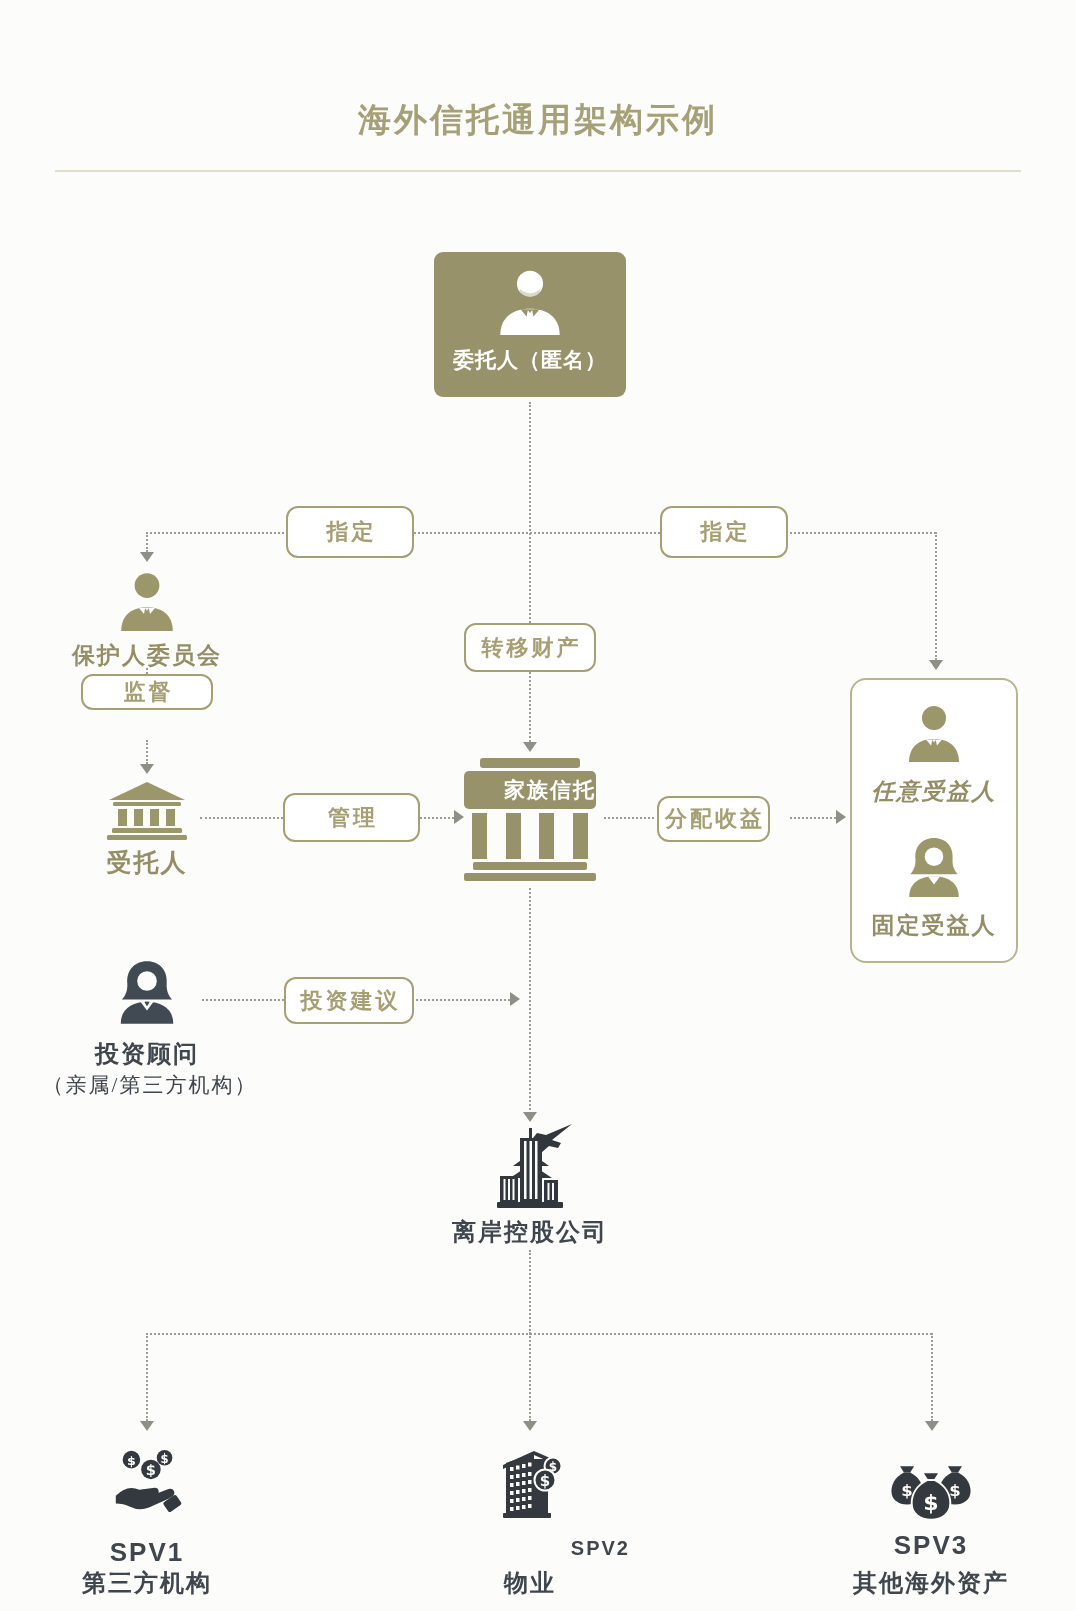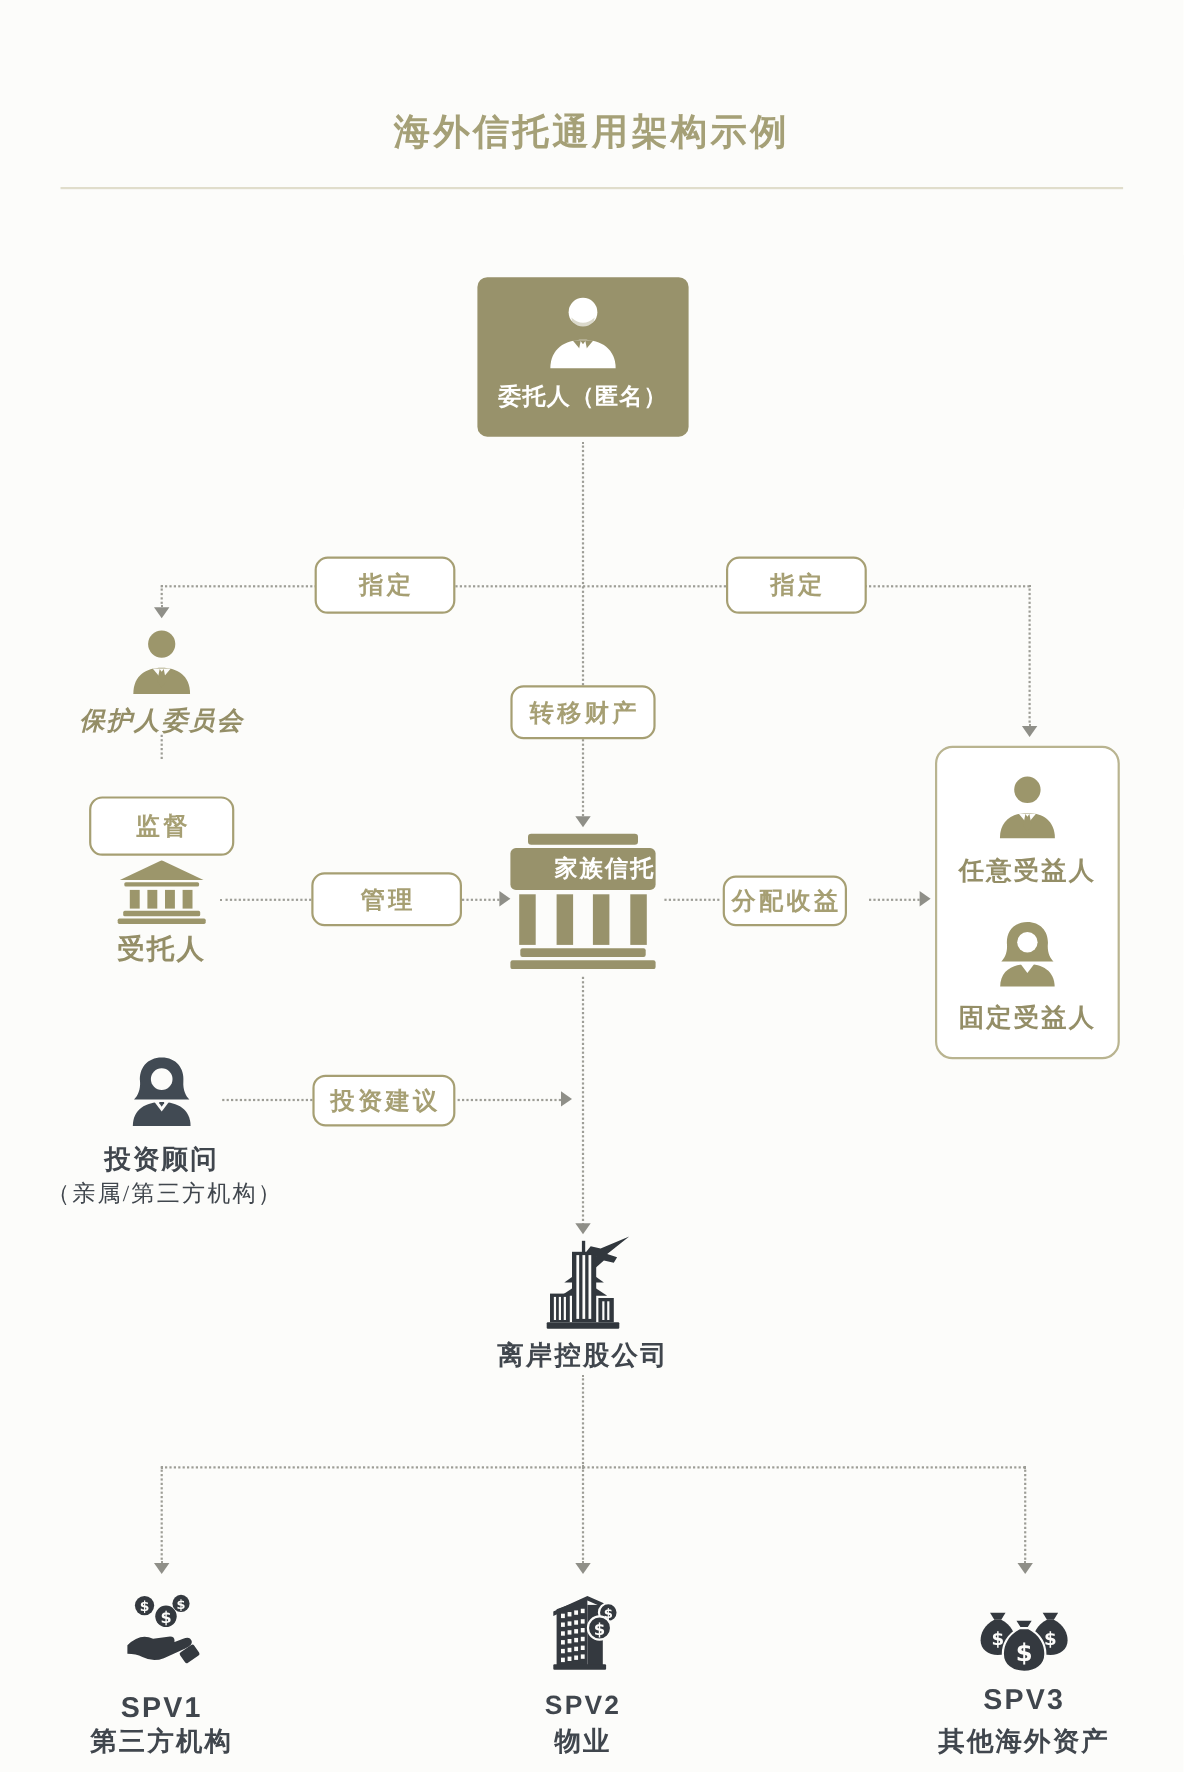--- a/index.html
+++ b/index.html
@@ -91,32 +91,32 @@
       <path d="M24 36.5 L32 46 L40 36.5 Z" fill="#98926B"></path>
       <path d="M30.2 37 L32 39.6 L33.8 37 L36 48 L32 53 L28 48 Z" fill="#fff"></path>
       <path d="M23 19 q9 8 18 0 q-1 8 -9 8 q-8 0 -9 -8 Z" fill="#98926B" opacity="0.35"></path>
     </svg>
     <div class="s-label">委托人（匿名）</div>
   </div>
 
   <div class="abs pill" style="left:286px;top:506px;width:128px;height:52px;">指定</div>
   <div class="abs pill" style="left:660px;top:506px;width:128px;height:52px;">指定</div>
   <div class="abs pill" style="left:464px;top:623px;width:132px;height:49px;">转移财产</div>
-  <div class="abs pill" style="left:81px;top:724px;width:132px;height:54px;">监督</div>
+  <div class="abs pill" style="left:81px;top:674px;width:132px;height:36px;">监督</div>
   <div class="abs pill" style="left:283px;top:793px;width:137px;height:49px;">管理</div>
   <div class="abs pill" style="left:657px;top:796px;width:113px;height:46px;">分配收益</div>
   <div class="abs pill" style="left:284px;top:977px;width:130px;height:47px;">投资建议</div>
 
   <svg class="abs" style="left:114px;top:564px;" width="66" height="76" viewBox="0 0 64 64">
     <circle cx="32" cy="16" r="12" fill="#9C966B"></circle>
     <path d="M7 60 C7 44 18 37 32 37 C46 37 57 44 57 60 Z" fill="#9C966B"></path>
     <path d="M24 37.5 L32 47 L40 37.5 Z" fill="#FCFCFA"></path>
     <path d="M30.2 38 L32 40.5 L33.8 38 L36 49 L32 54 L28 49 Z" fill="#9C966B"></path>
   </svg>
-  <div class="abs lab lab-olive" style="left:27px;top:640px;width:240px;font-style:italic;">保护人委员会</div>
+  <div class="abs lab lab-olive" style="left:27px;top:640px;width:240px;">保护人委员会</div>
 
   <svg class="abs" style="left:105px;top:782px;" width="84" height="58" viewBox="0 0 84 58" fill="#9C966B">
     <polygon points="42,0 80,18 4,18"></polygon>
     <rect x="8" y="20" width="68" height="4" rx="1.5"></rect>
     <rect x="13" y="27" width="9" height="17"></rect>
     <rect x="29" y="27" width="9" height="17"></rect>
     <rect x="45" y="27" width="9" height="17"></rect>
     <rect x="61" y="27" width="9" height="17"></rect>
     <rect x="7" y="46" width="70" height="5" rx="1.5"></rect>
     <rect x="2" y="53" width="80" height="5" rx="1.5"></rect>
@@ -136,21 +136,21 @@
     <div class="t-base2"></div>
   </div>
 
   <div class="abs benef" style="left:850px;top:678px;width:168px;height:285px;"></div>
   <svg class="abs" style="left:902px;top:698px;" width="64" height="72" viewBox="0 0 64 64">
     <circle cx="32" cy="16" r="12" fill="#9C966B"></circle>
     <path d="M7 60 C7 44 18 37 32 37 C46 37 57 44 57 60 Z" fill="#9C966B"></path>
     <path d="M24 37.5 L32 47 L40 37.5 Z" fill="#fff"></path>
     <path d="M30.2 38 L32 40.5 L33.8 38 L36 49 L32 54 L28 49 Z" fill="#9C966B"></path>
   </svg>
-  <div class="abs lab lab-olive" style="left:834px;top:776px;width:200px;">任意受益人</div>
+  <div class="abs lab lab-olive" style="left:834px;top:776px;width:200px;font-style:italic;">任意受益人</div>
   <svg class="abs" style="left:901px;top:832px;" width="66" height="72" viewBox="0 0 64 64">
     <path d="M32 3 C20 3 13 12 14 23 C14.5 30 12 35 9 38 L55 38 C52 35 49.5 30 50 23 C51 12 44 3 32 3 Z" fill="#9C966B"></path>
     <circle cx="32" cy="21" r="9" fill="#fff"></circle>
     <path d="M8 60 C8 46 19 40 32 40 C45 40 56 46 56 60 Z" fill="#9C966B"></path>
     <path d="M26 40 L32 48 L38 40 Z" fill="#fff"></path>
   </svg>
   <div class="abs lab lab-olive" style="left:834px;top:910px;width:200px;">固定受益人</div>
 
   <svg class="abs" style="left:112px;top:952px;" width="70" height="82" viewBox="0 0 64 64">
     <path d="M32 3 C20 3 13 12 14 23 C14.5 30 12 35 9 38 L55 38 C52 35 49.5 30 50 23 C51 12 44 3 32 3 Z" fill="#414A53"></path>
@@ -236,21 +236,21 @@
         <rect x="32" y="64" width="3.5" height="4"></rect>
         <rect x="38" y="63" width="3.5" height="4"></rect>
     </g>
     <circle cx="63" cy="25" r="8.5" fill="#34393F" stroke="#FCFCFA" stroke-width="2"></circle>
     <circle cx="55" cy="39" r="10.5" fill="#34393F" stroke="#FCFCFA" stroke-width="2"></circle>
     <g fill="#FCFCFA" font-family="DejaVu Sans, sans-serif" font-weight="bold" text-anchor="middle">
       <text x="63" y="30" font-size="12">$</text>
       <text x="55" y="45" font-size="15">$</text>
     </g>
   </svg>
-  <div class="abs lab lab-dark" style="left:430px;top:1537px;width:200px;font-size:24px;">SPV2</div>
+  <div class="abs lab lab-dark" style="left:430px;top:1537px;width:200px;font-size:20px;text-align:right;">SPV2</div>
   <div class="abs lab lab-dark" style="left:430px;top:1567px;width:200px;">物业</div>
 
   <svg class="abs" style="left:885px;top:1452px;" width="92" height="80" viewBox="0 0 100 84">
     <g fill="#34393F">
       <g transform="translate(24,36) scale(0.85)">
         <polygon points="-9,-26 9,-26 4,-18 -4,-18"></polygon>
         <path d="M-4,-18 L4,-18 C16,-12 20,-2 20,6 C20,17 11,23 0,23 C-11,23 -20,17 -20,6 C-20,-2 -16,-12 -4,-18 Z"></path>
       </g>
       <g transform="translate(76,36) scale(0.85)">
         <polygon points="-9,-26 9,-26 4,-18 -4,-18"></polygon>

